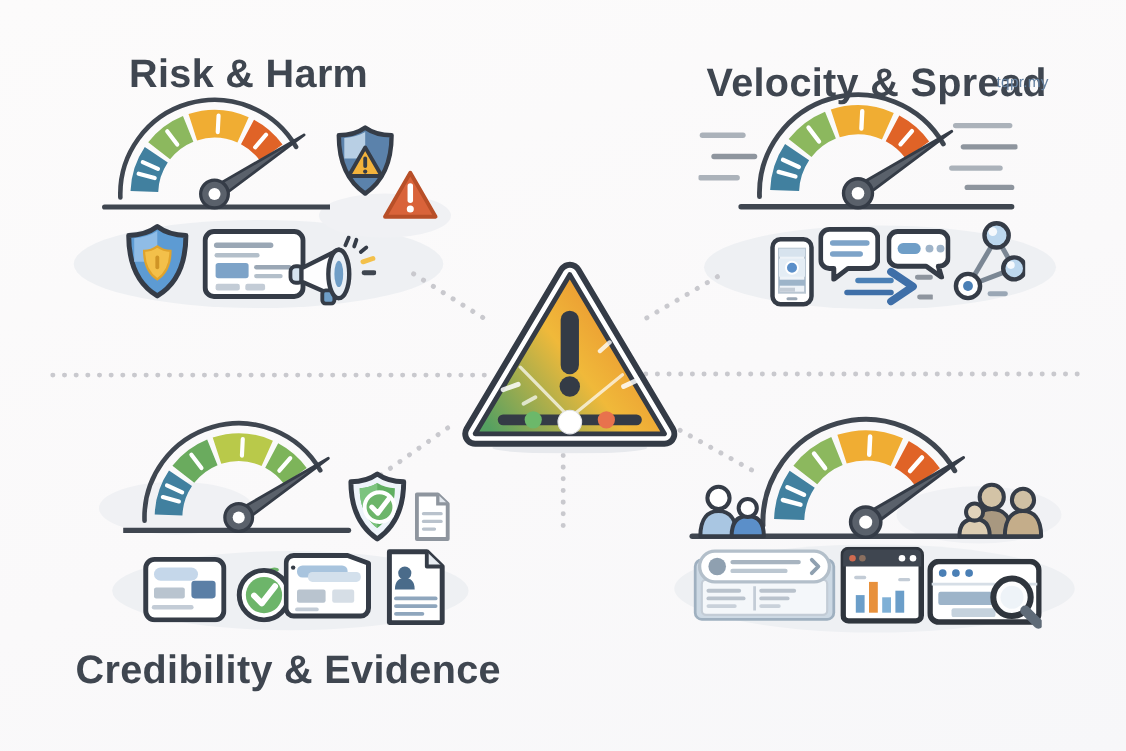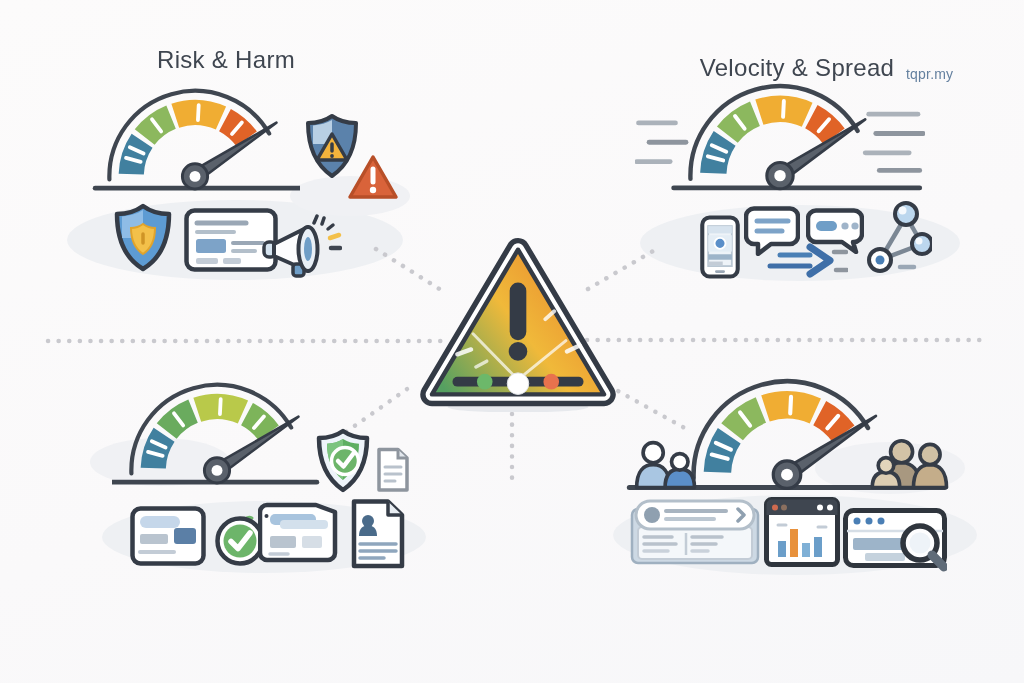--- a/index.html
+++ b/index.html
@@ -1,20 +1,20 @@
 <!DOCTYPE html>
 <html style="--ink: #3f4650; --outline: #353c47; --needle: #5a616b; --dot-gray: #c9c9ce; --accent-blue: #4a7fb5; --light-blue: #bcd7ee; --check-green: #6db56a; --alert-red: #d9633a; --warn-amber: #f3b33c; --people-blue: #5b8fc9; --people-tan: #c4ad8a; --tri-green: #55a061; --tri-yellow: #f0b93a; --tri-orange: #e8842c;"><head>
 <meta charset="utf-8">
 <style>
   html,body{margin:0;padding:0;}
   body{background:#f4f4f6;font-family:"Liberation Sans",sans-serif;}
   #canvas{position:relative;width:1024px;height:683px;overflow:hidden;
           background:linear-gradient(160deg,#fcfbfb 0%,#faf9fa 55%,#f7f7f9 100%);}
   .abs{position:absolute;}
-  .title{position:absolute;font-weight:400;font-size:24px;color:var(--ink);
+  .title{position:absolute;font-weight:700;font-size:36px;color:var(--ink);
          letter-spacing:.3px;white-space:nowrap;transform:translateX(-50%);}
   .watermark{position:absolute;font-weight:400;font-size:14px;color:#64809f;letter-spacing:.2px;}
   
   .base{stroke:var(--ink);stroke-width:5.5;stroke-linecap:round;}
   .arc{fill:none;stroke:var(--ink);stroke-width:5;stroke-linecap:round;}
   .seg{fill:none;stroke-width:30;}
   .tick{stroke:#fff;stroke-width:4.5;stroke-linecap:round;}
   .needle{fill:var(--needle);stroke:var(--outline);stroke-width:3;stroke-linejoin:round;}
   .pivot{fill:var(--needle);stroke:var(--outline);stroke-width:3.5;}
   .sp{stroke:#abb2ba;stroke-width:5.5;stroke-linecap:round;fill:none;}
@@ -202,20 +202,21 @@
     <line x1="128" y1="85" x2="137" y2="77" stroke="#fff" opacity=".8" stroke-width="4" stroke-linecap="round"></line>
     <line x1="57" y1="134" x2="68" y2="128" stroke="#fff" opacity=".7" stroke-width="3.5" stroke-linecap="round"></line>
     <line x1="100" y1="56" x2="100" y2="98" stroke="#343b46" stroke-width="17" stroke-linecap="round"></line>
     <circle cx="100" cy="118" r="9.5" fill="#343b46"></circle>
     <line x1="38" y1="149" x2="162" y2="149" stroke="#343b46" stroke-width="10" stroke-linecap="round"></line>
     <circle cx="66" cy="149" r="8" fill="#6cb86a"></circle>
     <circle cx="100" cy="151" r="11" fill="#ffffff" stroke="#e2e4e8" stroke-width="1"></circle>
     <circle cx="134" cy="149" r="8" fill="#e8724d"></circle>
   </svg>
 
+  <div class="title" style="left:262px;top:588px">Credibility &amp; Evidence</div>
 
   <svg class="abs" style="left:112px;top:378px;width:210px" viewBox="0 0 250 140">
     <line class="base" x1="-18" y1="124" x2="244" y2="124"></line>
     <path class="arc" d="M23.1,113.6 A102,102 0 0 1 213.3,59"></path>
     <path class="seg" d="M49.1,107.3 A76,76 0 0 1 62,67.5" stroke="#41809f"></path>
     <path class="seg" d="M65.1,63.2 A76,76 0 0 1 96.5,39.5" stroke="#6aab5e"></path>
     <path class="seg" d="M101.5,37.7 A76,76 0 0 1 155.9,40.6" stroke="#b9c94a"></path>
     <path class="seg" d="M160.7,42.9 A76,76 0 0 1 186.5,65.3" stroke="#7db45a"></path>
     <line class="tick" x1="60.3" y1="92.7" x2="42.9" y2="88"></line>
     <line class="tick" x1="63.8" y1="82.8" x2="47.4" y2="75.4"></line>

